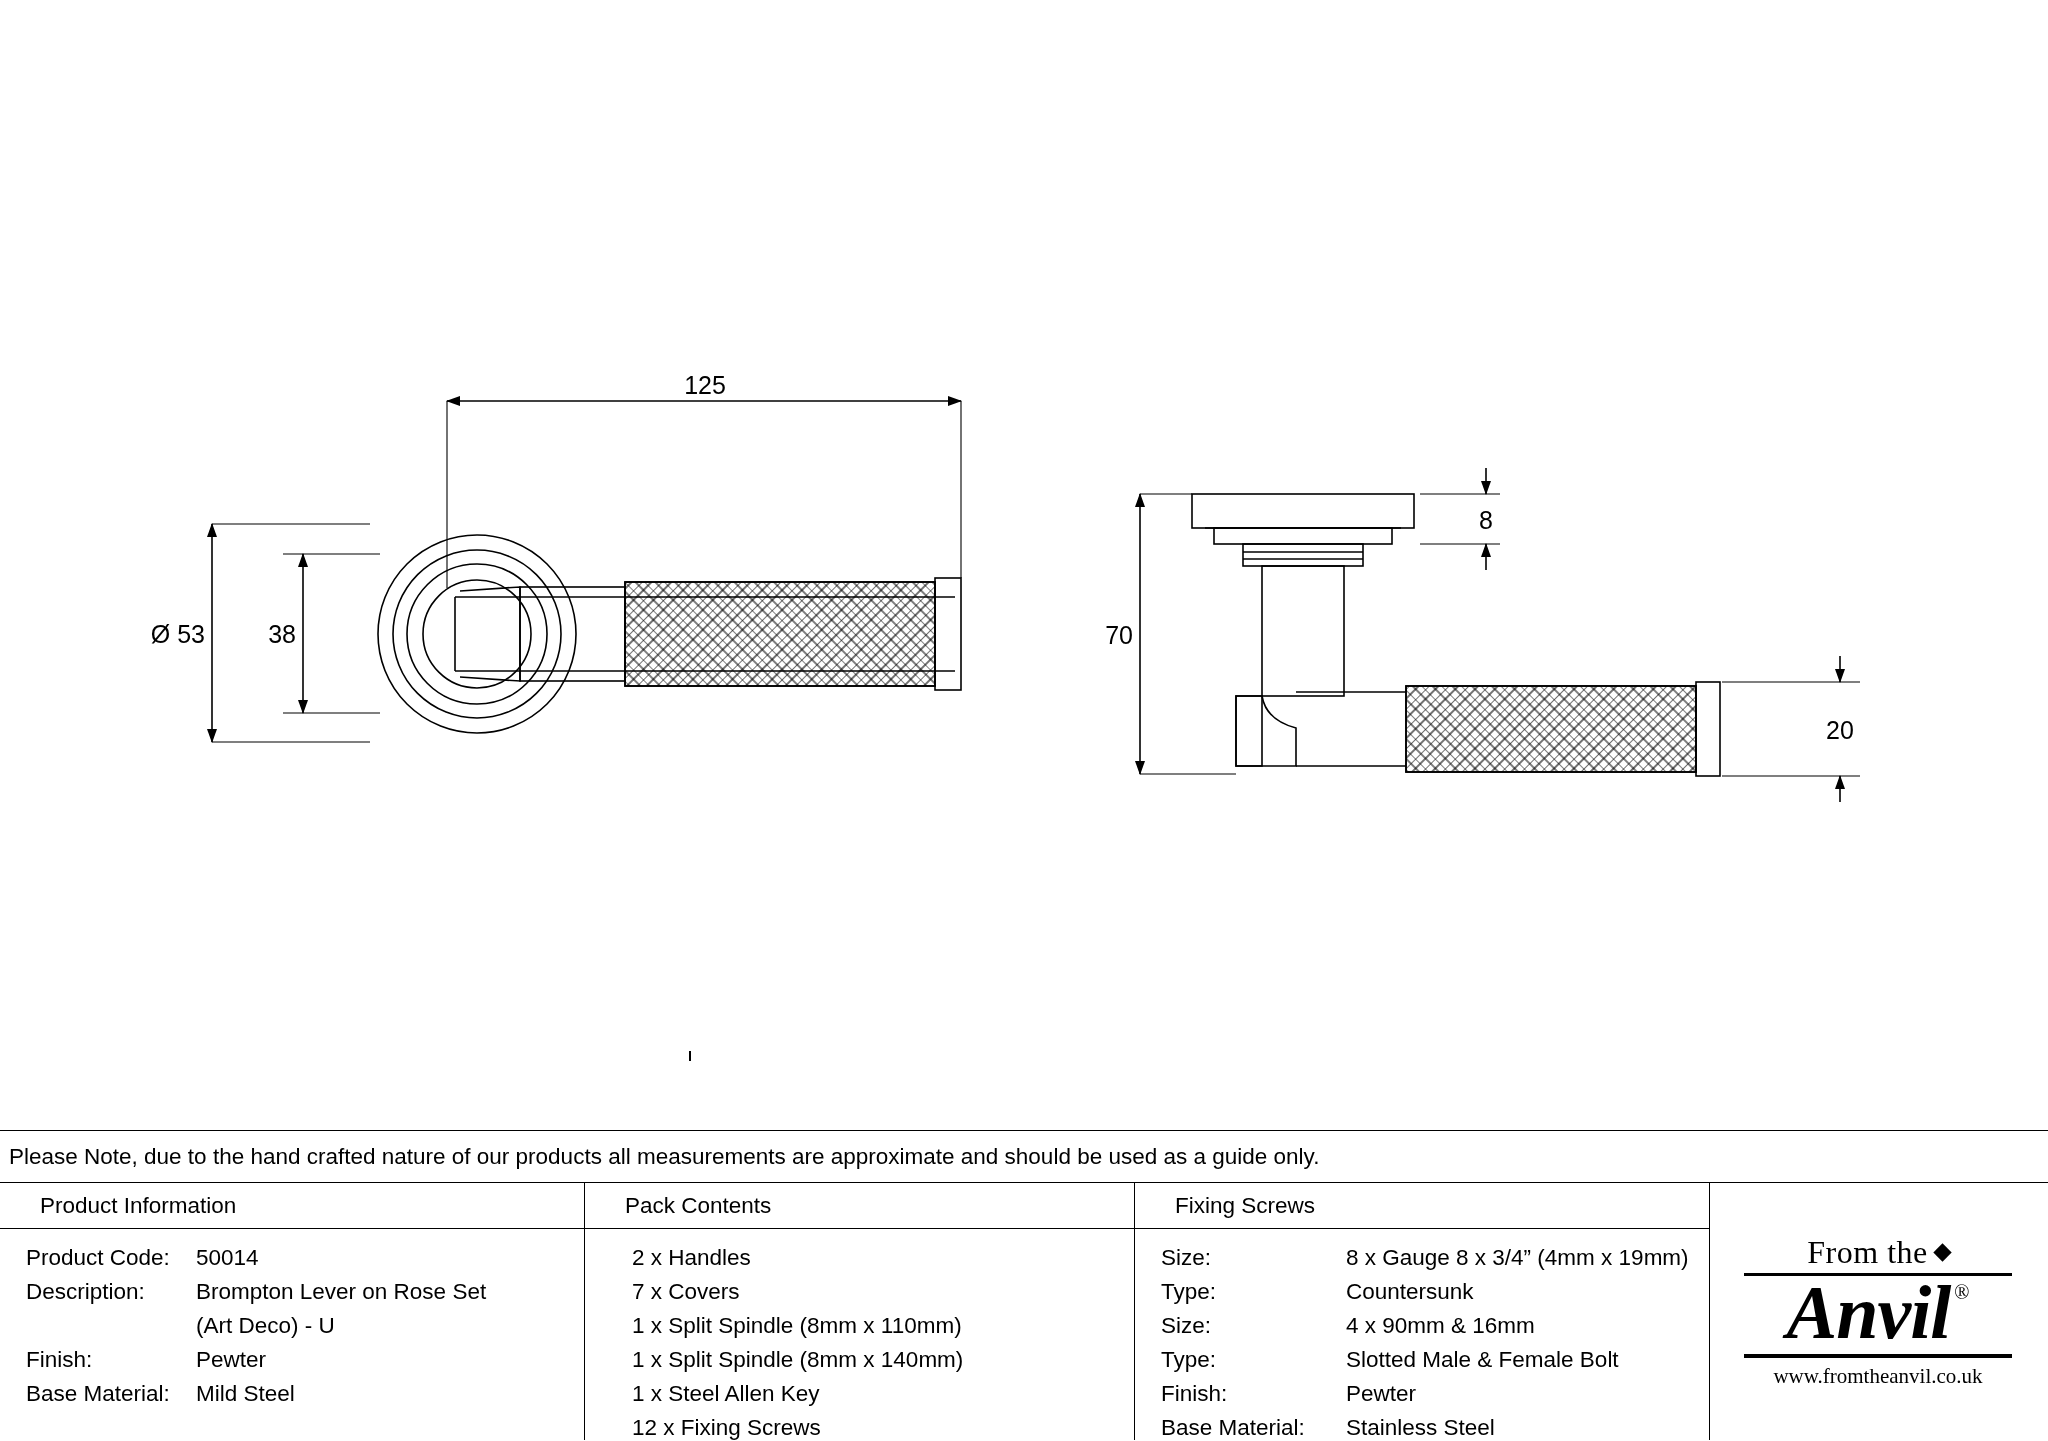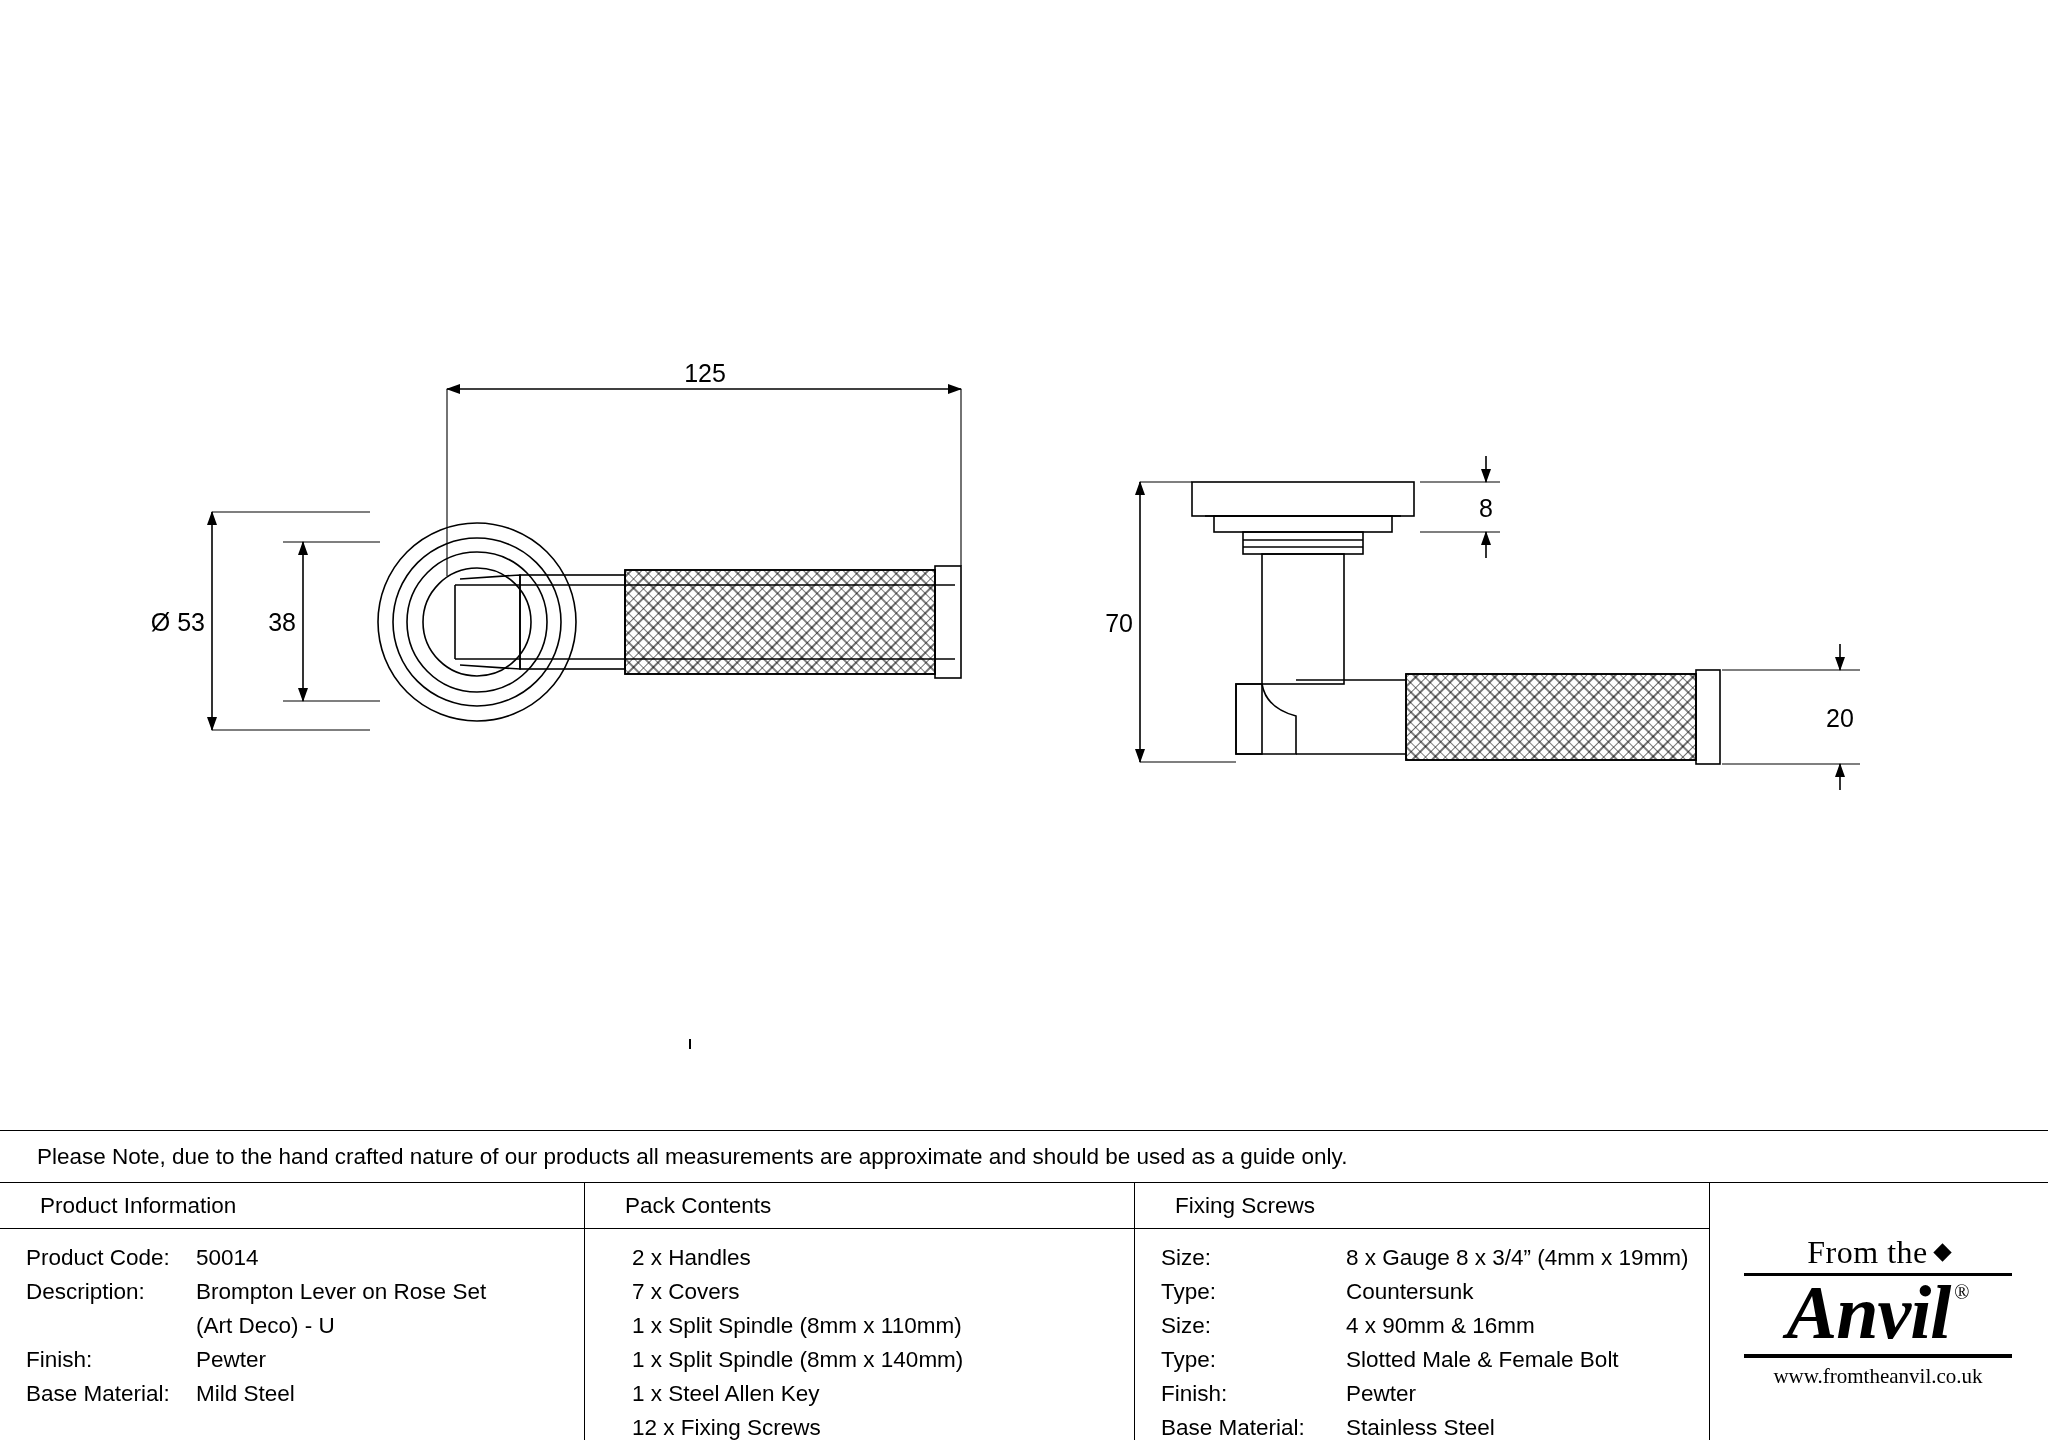--- a/index.html
+++ b/index.html
@@ -1,27 +1,27 @@
 <!DOCTYPE html>
 <html><head>
 <meta charset="utf-8">
 <style>
   html,body{margin:0;padding:0;background:#ffffff;}
   body{width:2048px;height:1441px;font-family:"Liberation Sans",sans-serif;color:#000;overflow:hidden;position:relative;}
   .sheet{position:absolute;inset:0;}
 
   
-  .drawing{position:absolute;left:0;top:4px;width:2048px;height:1130px;}
+  .drawing{position:absolute;left:0;top:16px;width:2048px;height:1130px;}
   svg.dwg{position:absolute;left:0;top:0;width:2048px;height:1130px;}
 
   .dimtext{font-family:"Liberation Sans",sans-serif;font-size:25px;fill:#000;}
 
   
   .infoblock{position:absolute;left:0;top:1130px;width:2048px;height:311px;border-top:1.5px solid #000;box-sizing:border-box;}
-  .note{height:52px;display:flex;align-items:center;padding-left:37px;font-size:22.5px;border-bottom:1.5px solid #000;box-sizing:border-box;}
+  .note{height:52px;display:flex;align-items:center;padding-left:9px;font-size:22.5px;border-bottom:1.5px solid #000;box-sizing:border-box;}
   .tablewrap{display:flex;height:257px;box-sizing:border-box;}
   .col{box-sizing:border-box;border-right:1.5px solid #000;}
   .col.c1{width:585px;}
   .col.c2{width:550px;}
   .col.c3{width:575px;}
   .col.c4{width:336px;border-right:none;display:flex;align-items:center;justify-content:center;}
   .colhead{height:46px;display:flex;align-items:center;padding-left:40px;font-size:22.5px;border-bottom:1.5px solid #000;box-sizing:border-box;}
   .colbody{padding:12px 0 0 26px;font-size:22.5px;line-height:34px;}
   .kv{display:flex;}
   .kv .k{width:170px;flex:0 0 170px;}

